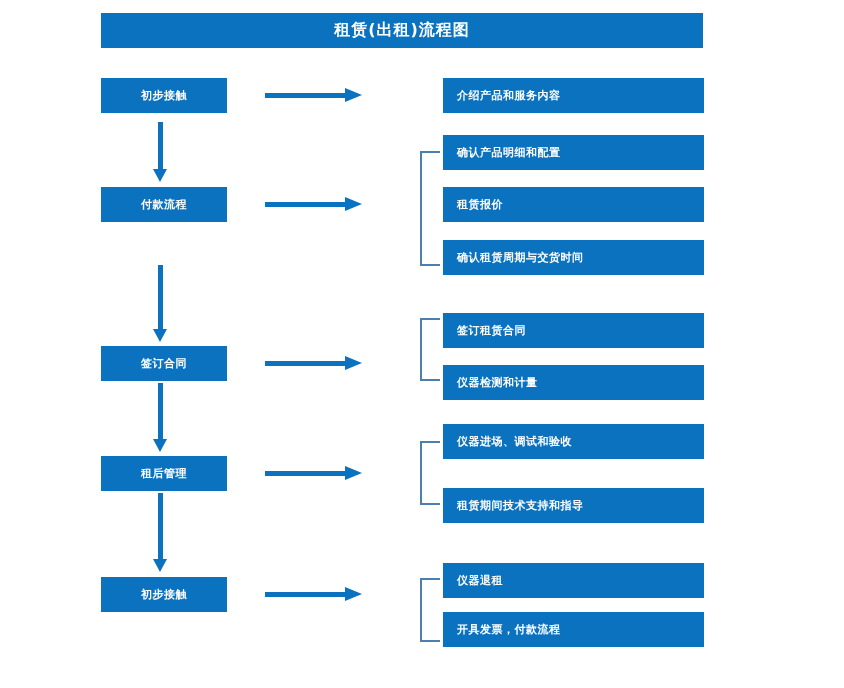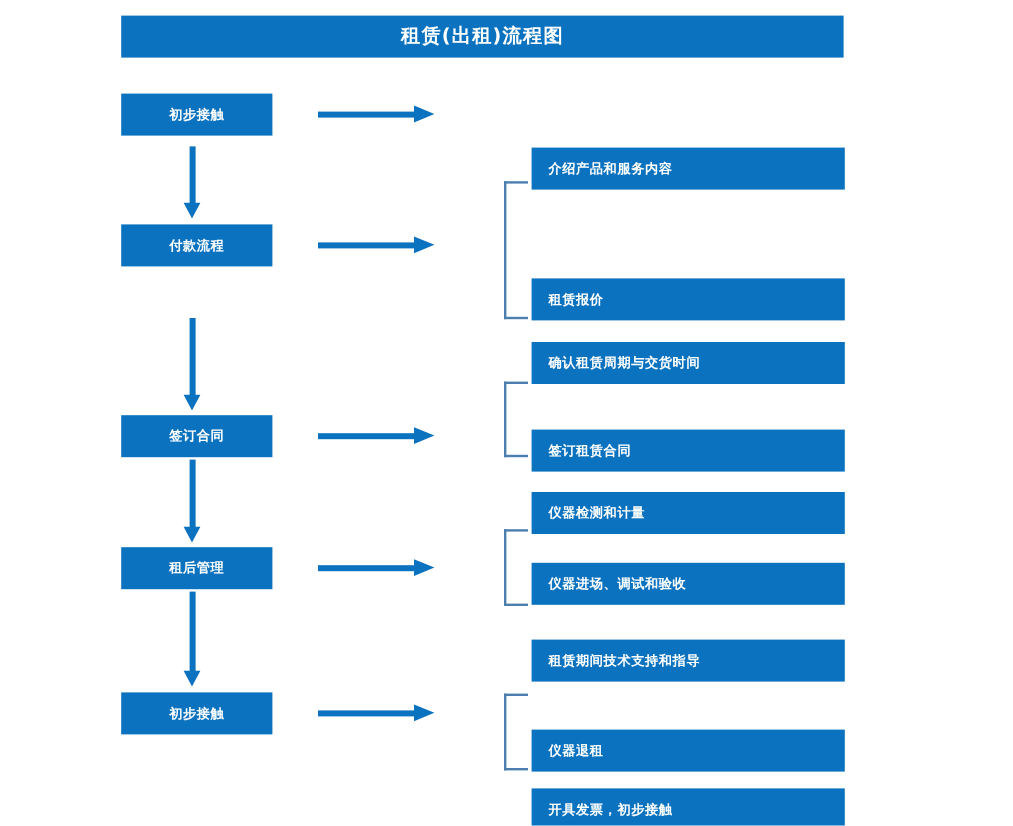--- a/index.html
+++ b/index.html
@@ -36,21 +36,20 @@
     letter-spacing:0.5px;
   }
   .node.left{
     left:101px;width:126px;height:35px;
     justify-content:center;
   }
   .node.right{
     left:443px;width:261px;height:35px;
     justify-content:flex-start;
     padding-left:14px;
-    margin-top:45px;
   }
 
   
   .h-arrow{
     position:absolute;
     left:265px;
     width:97px;height:14px;
   }
   .h-arrow .shaft{
     position:absolute;
@@ -117,20 +116,21 @@
     <div class="shaft" style="height:48px;"></div>
     <div class="head" style="top:47px;"></div>
   </div>
 
   <div class="node left" style="top:187px;">付款流程</div>
   <div class="h-arrow" style="top:197px;">
     <div class="shaft"></div>
     <div class="head"></div>
   </div>
   <div class="bracket" style="top:151px;height:115px;"></div>
+  <div class="node right" style="top:135px;">确认产品明细和配置</div>
   <div class="node right" style="top:187px;">租赁报价</div>
   <div class="node right" style="top:240px;">确认租赁周期与交货时间</div>
 
   <div class="v-arrow" style="top:265px;height:78px;">
     <div class="shaft" style="height:65px;"></div>
     <div class="head" style="top:64px;"></div>
   </div>
 
   <div class="node left" style="top:346px;">签订合同</div>
   <div class="h-arrow" style="top:356px;">
@@ -160,15 +160,15 @@
     <div class="head" style="top:66px;"></div>
   </div>
 
   <div class="node left" style="top:577px;">初步接触</div>
   <div class="h-arrow" style="top:587px;">
     <div class="shaft"></div>
     <div class="head"></div>
   </div>
   <div class="bracket" style="top:578px;height:64px;"></div>
   <div class="node right" style="top:563px;">仪器退租</div>
-  <div class="node right" style="top:612px;">开具发票，初步接触</div>
+  <div class="node right" style="top:612px;">开具发票，付款流程</div>
 
 </div>
 
 </body></html>

